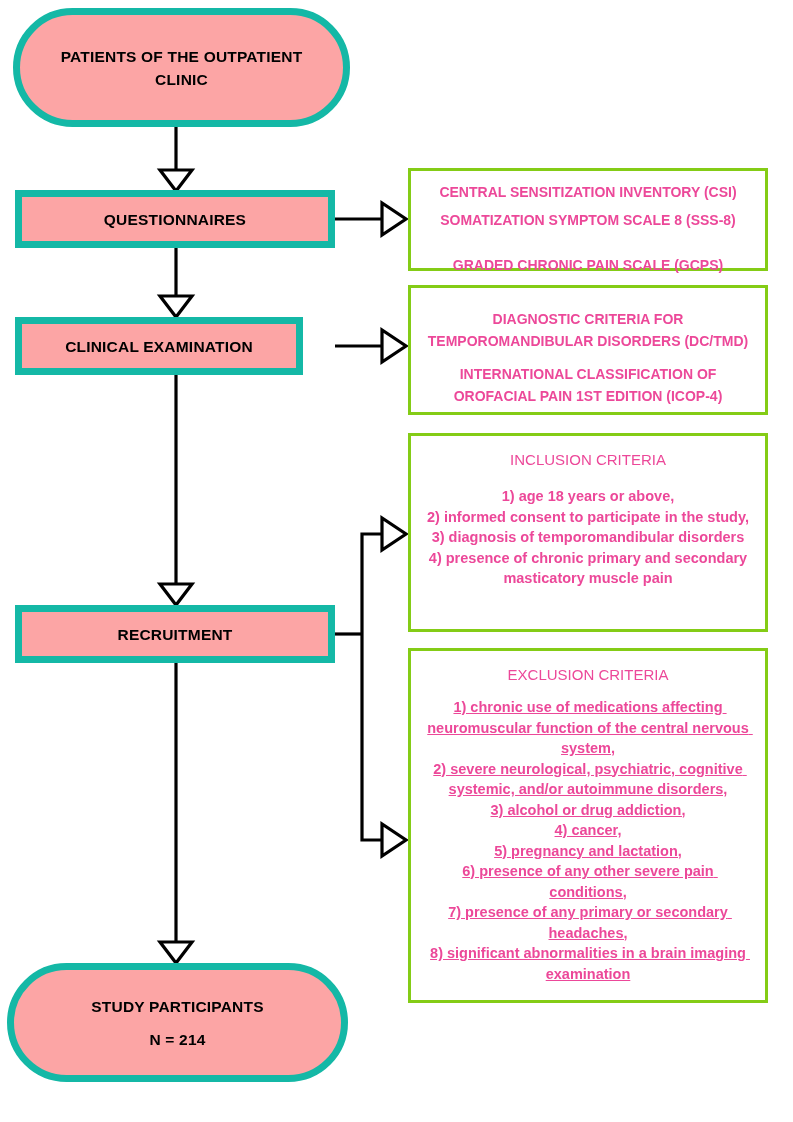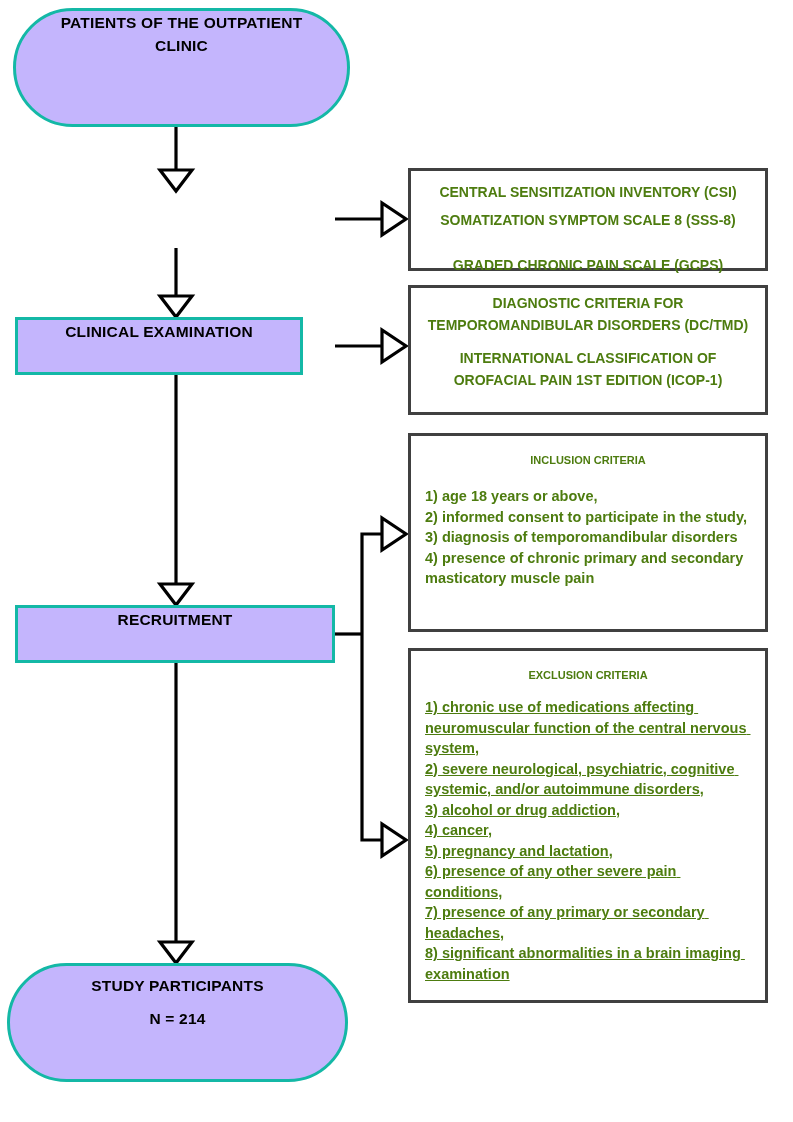--- a/index.html
+++ b/index.html
@@ -13,62 +13,62 @@
   #canvas {
     position: relative;
     width: 793px;
     height: 1122px;
     background: #ffffff;
     overflow: hidden;
   }
   .node {
     position: absolute;
     box-sizing: border-box;
-    border: 3px solid #14b8a6;
-    background: #c4b5fd;
+    border: 7px solid #14b8a6;
+    background: #fca5a5;
     display: flex;
     flex-direction: column;
-    justify-content: flex-start;
+    justify-content: center;
     color: #000000;
   }
   .stadium {
     border-radius: 60px;
     align-items: center;
     text-align: center;
   }
   .process {
     align-items: center;
     text-align: center;
   }
   .node .line {
     font-weight: bold;
     letter-spacing: 0.2px;
   }
   .lvl1 { font-size: 15.5px; line-height: 23px; }
   .side-box {
     position: absolute;
     box-sizing: border-box;
-    border: 3px solid #404040;
+    border: 3px solid #84cc16;
     background: #ffffff;
-    color: #4d7c0f;
+    color: #ec4899;
   }
   .side-center {
     text-align: center;
     font-weight: bold;
     font-size: 14px;
     line-height: 22px;
   }
   .side-title {
     text-align: center;
-    font-weight: bold;
-    font-size: 11px;
+    font-weight: normal;
+    font-size: 15px;
     line-height: 20px;
   }
   .side-list {
-    text-align: left;
+    text-align: center;
     font-weight: bold;
     font-size: 14.5px;
     line-height: 20.5px;
     white-space: pre-wrap;
   }
   .spacer-line { height: 11px; }
   svg.conn {
     position: absolute;
     left: 0;
     top: 0;
@@ -117,46 +117,49 @@
     <polyline class="stroke" points="362,634 362,534 382,534"></polyline>
     <polygon class="head" points="382,518 382,550 406,534"></polygon>
     <polyline class="stroke" points="362,634 362,840 382,840"></polyline>
     <polygon class="head" points="382,824 382,856 406,840"></polygon>
   </svg>
 
   <div class="node stadium lvl1" style="left:13px; top:8px; width:337px; height:119px; padding:0 16px;">
     <div class="line">PATIENTS OF THE OUTPATIENT CLINIC</div>
   </div>
 
+  <div class="node process lvl1" style="left:15px; top:190px; width:320px; height:58px;">
+    <div class="line">QUESTIONNAIRES</div>
+  </div>
 
   <div class="node process lvl1" style="left:15px; top:317px; width:288px; height:58px;">
     <div class="line">CLINICAL EXAMINATION</div>
   </div>
 
   <div class="node process lvl1" style="left:15px; top:605px; width:320px; height:58px;">
     <div class="line">RECRUITMENT</div>
   </div>
 
   <div class="node stadium lvl1" style="left:7px; top:963px; width:341px; height:119px; padding:8px 16px;">
     <div class="line">STUDY PARTICIPANTS</div>
     <div class="line" style="margin-top:10px;">N = 214</div>
   </div>
 
   <div class="side-box" style="left:408px; top:168px; width:360px; height:103px; padding:10px 10px 0 10px;">
     <div class="side-center">CENTRAL SENSITIZATION INVENTORY (CSI)</div>
     <div class="side-center" style="margin-top:6px;">SOMATIZATION SYMPTOM SCALE 8 (SSS-8)</div>
     <div class="side-center" style="margin-top:23px;">GRADED CHRONIC PAIN SCALE (GCPS)</div>
   </div>
 
-  <div class="side-box" style="left:408px; top:285px; width:360px; height:130px; padding:4px 6px 0 6px;">
+  <div class="side-box" style="left:408px; top:285px; width:360px; height:130px; padding:20px 6px 0 6px;">
     <div class="side-center">DIAGNOSTIC CRITERIA FOR</div>
     <div class="side-center">TEMPOROMANDIBULAR DISORDERS (DC/TMD)</div>
     <div class="spacer-line"></div>
     <div class="side-center">INTERNATIONAL CLASSIFICATION OF</div>
-    <div class="side-center">OROFACIAL PAIN 1ST EDITION (ICOP-1)</div>
+    <div class="side-center">OROFACIAL PAIN 1ST EDITION (ICOP-4)</div>
   </div>
 
   <div class="side-box" style="left:408px; top:433px; width:360px; height:199px; padding:14px 14px 0 14px;">
     <div class="side-title">INCLUSION CRITERIA</div>
     <div class="side-list" style="margin-top:16px;">1) age 18 years or above,
 2) informed consent to participate in the study,
 3) diagnosis of temporomandibular disorders
 4) presence of chronic primary and secondary masticatory muscle pain</div>
   </div>
 

